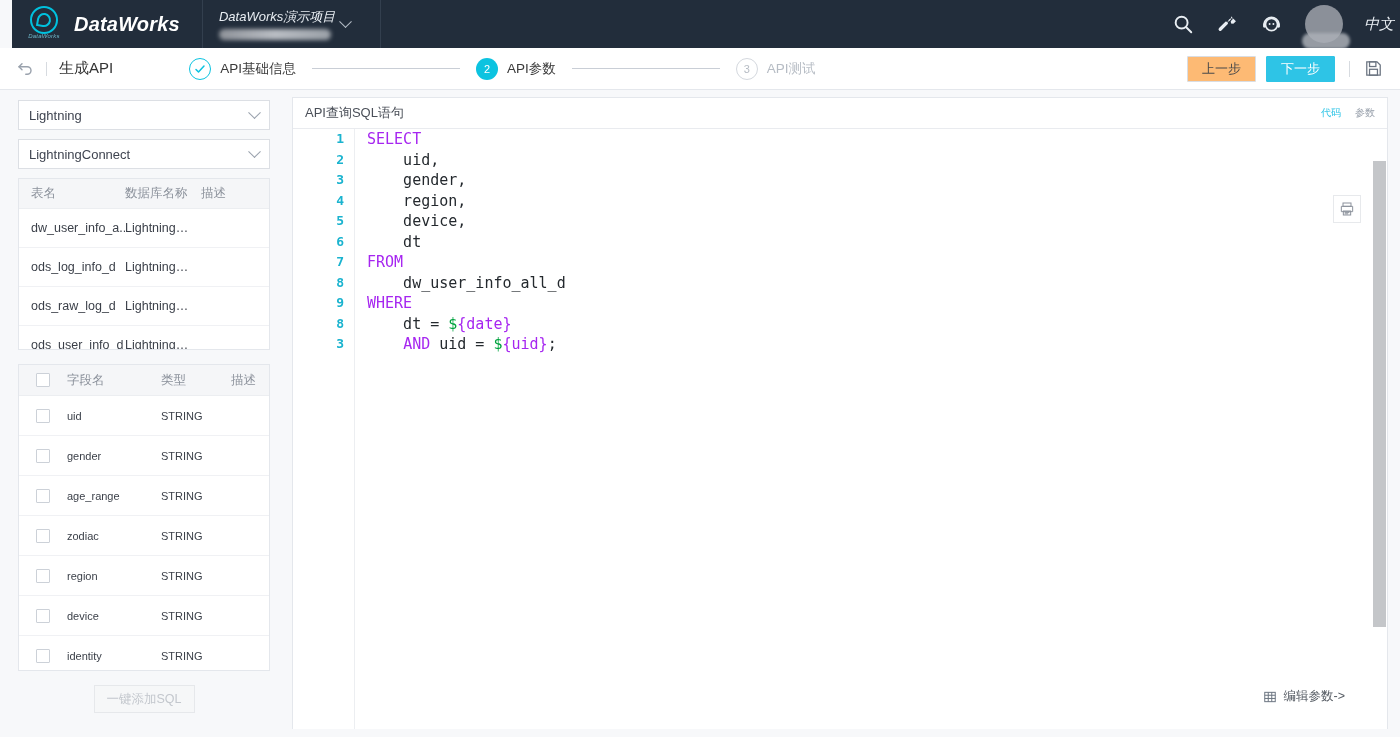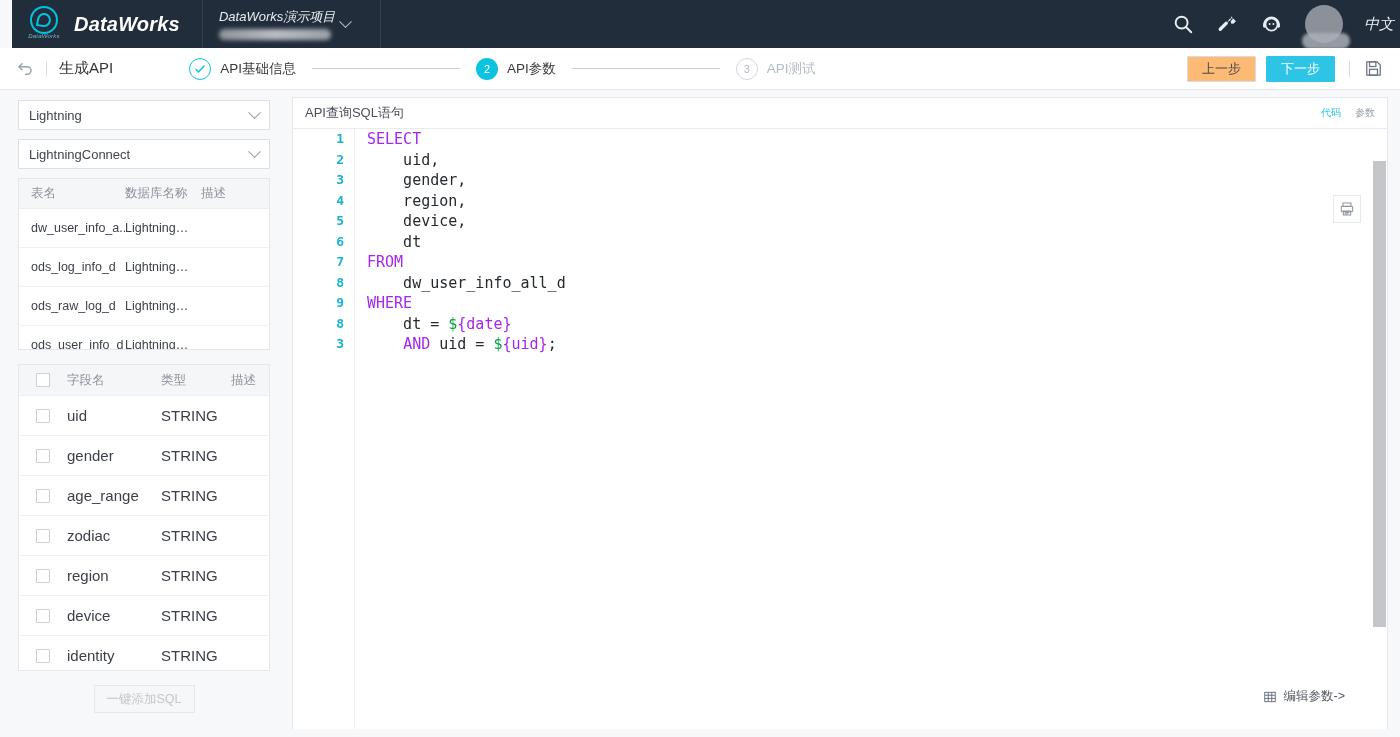--- a/index.html
+++ b/index.html
@@ -149,21 +149,21 @@
 
   #fields-panel {
     margin-top: 14px; height: 307px; overflow: hidden;
   }
   .fhead {
     height: 31px; background: #f5f6f8; display: flex; align-items: center;
     font-size: 12.5px; color: #8b919b; border-bottom: 1px solid #eceef1;
   }
   .frow {
     height: 40px; display: flex; align-items: center;
-    font-size: 15px; color: #3a3f48; border-bottom: 1px solid #f0f1f4;
+    font-size: 11px; color: #3a3f48; border-bottom: 1px solid #f0f1f4;
   }
   .cb-cell { width: 48px; display: flex; justify-content: center; }
   .cb {
     width: 14px; height: 14px; border: 1px solid #ccd1d8; background: #fff; border-radius: 1px;
     cursor: pointer;
   }
   .f-name { width: 94px; }
   .f-type { width: 70px; }
   .f-desc { flex: 1; }
 

